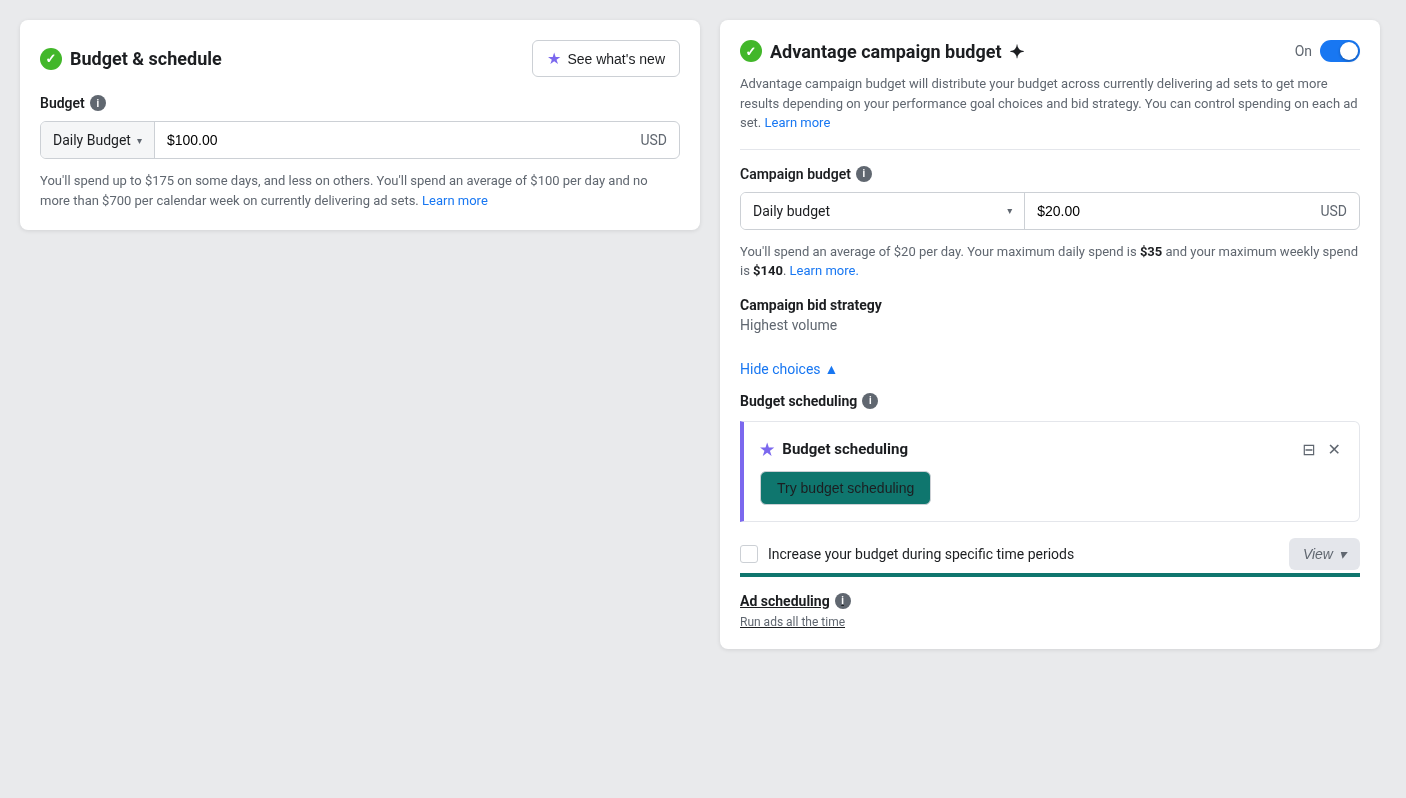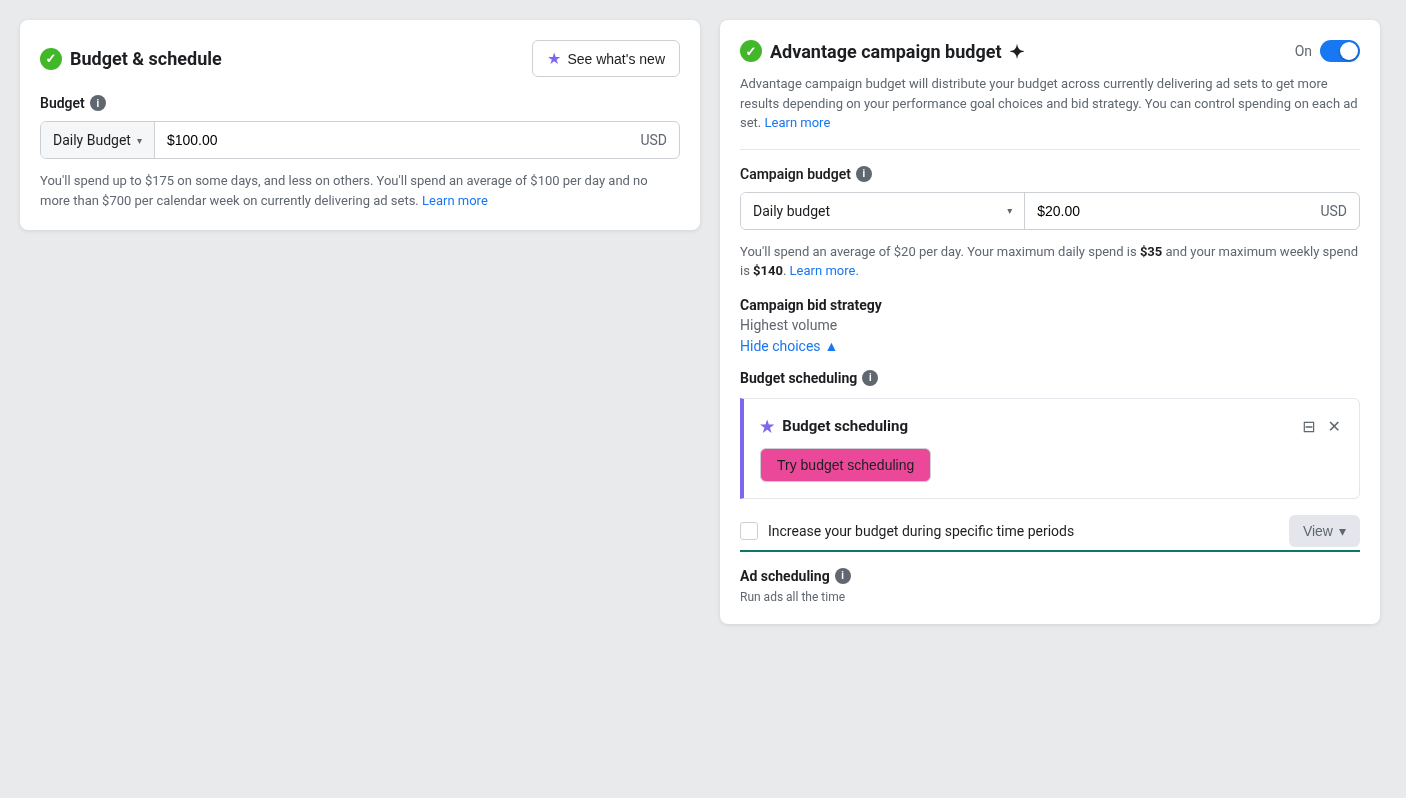--- a/index.html
+++ b/index.html
@@ -255,21 +255,21 @@
       margin-bottom: 16px;
     }
 
     .spend-description strong {
       font-weight: 700;
       color: #1c1e21;
       margin-top: 36px;
     }
 
     .bid-strategy-section {
-      margin-bottom: 5px;
+      margin-bottom: 28px;
     }
 
     .bid-strategy-title {
       font-size: 14px;
       font-weight: 700;
       margin-bottom: 4px;
     }
 
     .bid-strategy-value {
       font-size: 14px;
@@ -339,21 +339,21 @@
     }
 
     .callout-description {
       font-size: 13px;
       color: #606770;
       line-height: 1.5;
       margin-bottom: 14px;
     }
 
     .try-budget-btn {
-      background: #ec4899;
+      background: #0f766e;
       border: 1px solid #ccd0d5;
       border-radius: 6px;
       padding: 8px 16px;
       font-size: 14px;
       font-weight: 500;
       cursor: pointer;
       color: #1c1e21;
     }
 
     .increase-budget-row {
@@ -382,25 +382,27 @@
       display: flex;
       align-items: center;
       gap: 6px;
       background: #e4e6eb;
       border: none;
       border-radius: 6px;
       padding: 8px 14px;
       font-size: 14px;
       color: #606770;
       cursor: pointer;
+      font-style: italic;
     }
 
     .ad-scheduling-section {
-      border-top: 2px solid #0f766e;
+      border-top: 4px solid #0f766e;
       padding-top: 16px;
+      text-decoration: underline;
     }
 
     .ad-scheduling-title {
       font-size: 14px;
       font-weight: 700;
       display: flex;
       align-items: center;
       gap: 5px;
       margin-bottom: 6px;
     }

